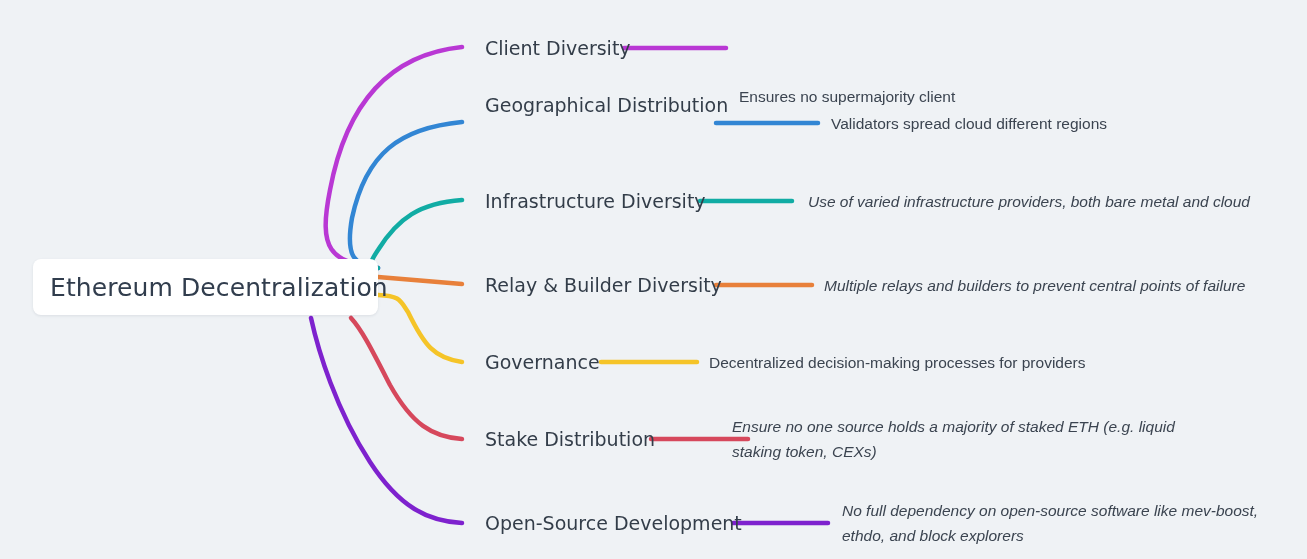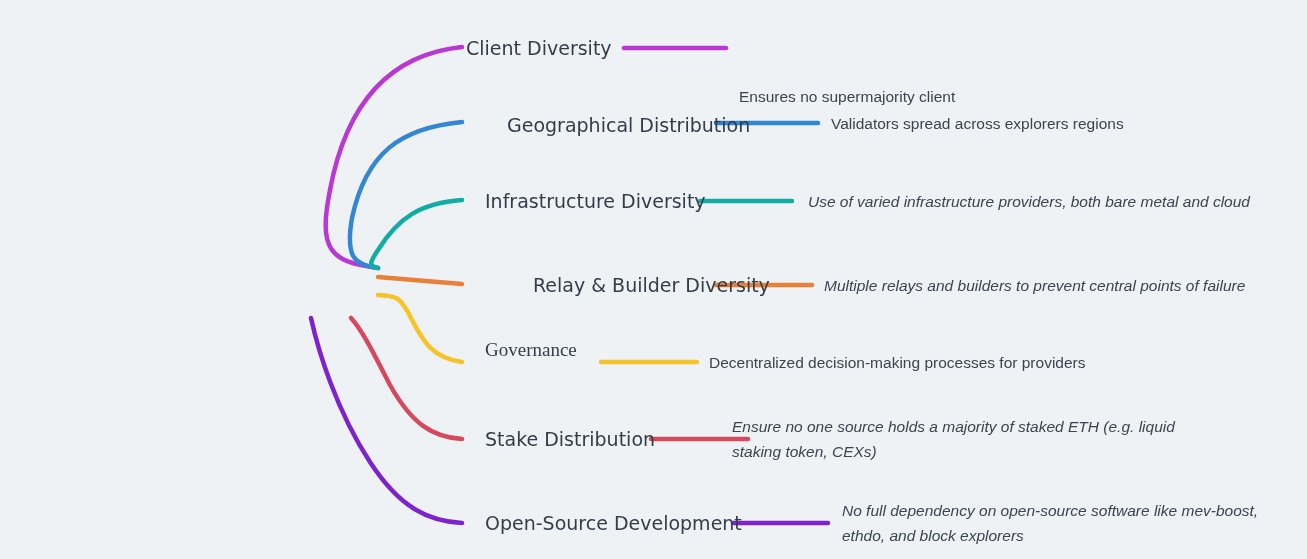--- a/index.html
+++ b/index.html
@@ -98,31 +98,34 @@
         <path class="leaf-connector" d="M 624 48 L 726 48" stroke="#b938d4" stroke-width="4.5"></path>
         <path class="leaf-connector" d="M 716 123 L 818 123" stroke="#3286d4" stroke-width="4.5"></path>
         <path class="leaf-connector" d="M 700 201 L 792 201" stroke="#11aca4" stroke-width="4.5"></path>
         <path class="leaf-connector" d="M 716 285 L 812 285" stroke="#e8803a" stroke-width="4.5"></path>
         <path class="leaf-connector" d="M 601 362 L 697 362" stroke="#f5c428" stroke-width="4.5"></path>
         <path class="leaf-connector" d="M 651 439 L 748 439" stroke="#d6485c" stroke-width="4.5"></path>
         <path class="leaf-connector" d="M 733 523 L 828 523" stroke="#7e22ce" stroke-width="4.5"></path>
       </g>
   </svg>
 
+  <div class="root-box">
+    <span class="root-label">Ethereum Decentralization</span>
+  </div>
 
   <div id="labels-layer">
-      <div class="branch-label" style="left: 466px; top: 48px;">Client Diversity</div>
+      <div class="branch-label" style="left: 485px; top: 48px;">Client Diversity</div>
       <div class="leaf-text nowrap" style="left: 739px; top: 48px; margin-top: 48px;">Ensures no supermajority client</div>
-      <div class="branch-label" style="left: 485px; top: 125px; margin-left: 22px;">Geographical Distribution</div>
-      <div class="leaf-text nowrap" style="left: 831px; top: 123px;">Validators spread across explorers regions</div>
+      <div class="branch-label" style="left: 485px; top: 105px;">Geographical Distribution</div>
+      <div class="leaf-text nowrap" style="left: 831px; top: 123px;">Validators spread cloud different regions</div>
       <div class="branch-label" style="left: 485px; top: 201px;">Infrastructure Diversity</div>
       <div class="leaf-text wrap" style="left: 808px; top: 201px;">Use of varied infrastructure providers, both bare metal and cloud</div>
-      <div class="branch-label" style="left: 485px; top: 285px; margin-left: 48px;">Relay &amp; Builder Diversity</div>
+      <div class="branch-label" style="left: 485px; top: 285px;">Relay &amp; Builder Diversity</div>
       <div class="leaf-text wrap" style="left: 824px; top: 285px;">Multiple relays and builders to prevent central points of failure</div>
-      <div class="branch-label" style="left: 485px; top: 350px; font-family: Liberation Serif, serif;">Governance</div>
+      <div class="branch-label" style="left: 485px; top: 362px;">Governance</div>
       <div class="leaf-text nowrap" style="left: 709px; top: 362px;">Decentralized decision-making processes for providers</div>
       <div class="branch-label" style="left: 485px; top: 439px;">Stake Distribution</div>
       <div class="leaf-text wrap" style="left: 732px; top: 439px;">Ensure no one source holds a majority of staked ETH (e.g. liquid staking token, CEXs)</div>
       <div class="branch-label" style="left: 485px; top: 523px;">Open-Source Development</div>
       <div class="leaf-text wrap" style="left: 842px; top: 523px;">No full dependency on open-source software like mev-boost, ethdo, and block explorers</div>
     </div>
 
 </div>
 
 </body></html>

